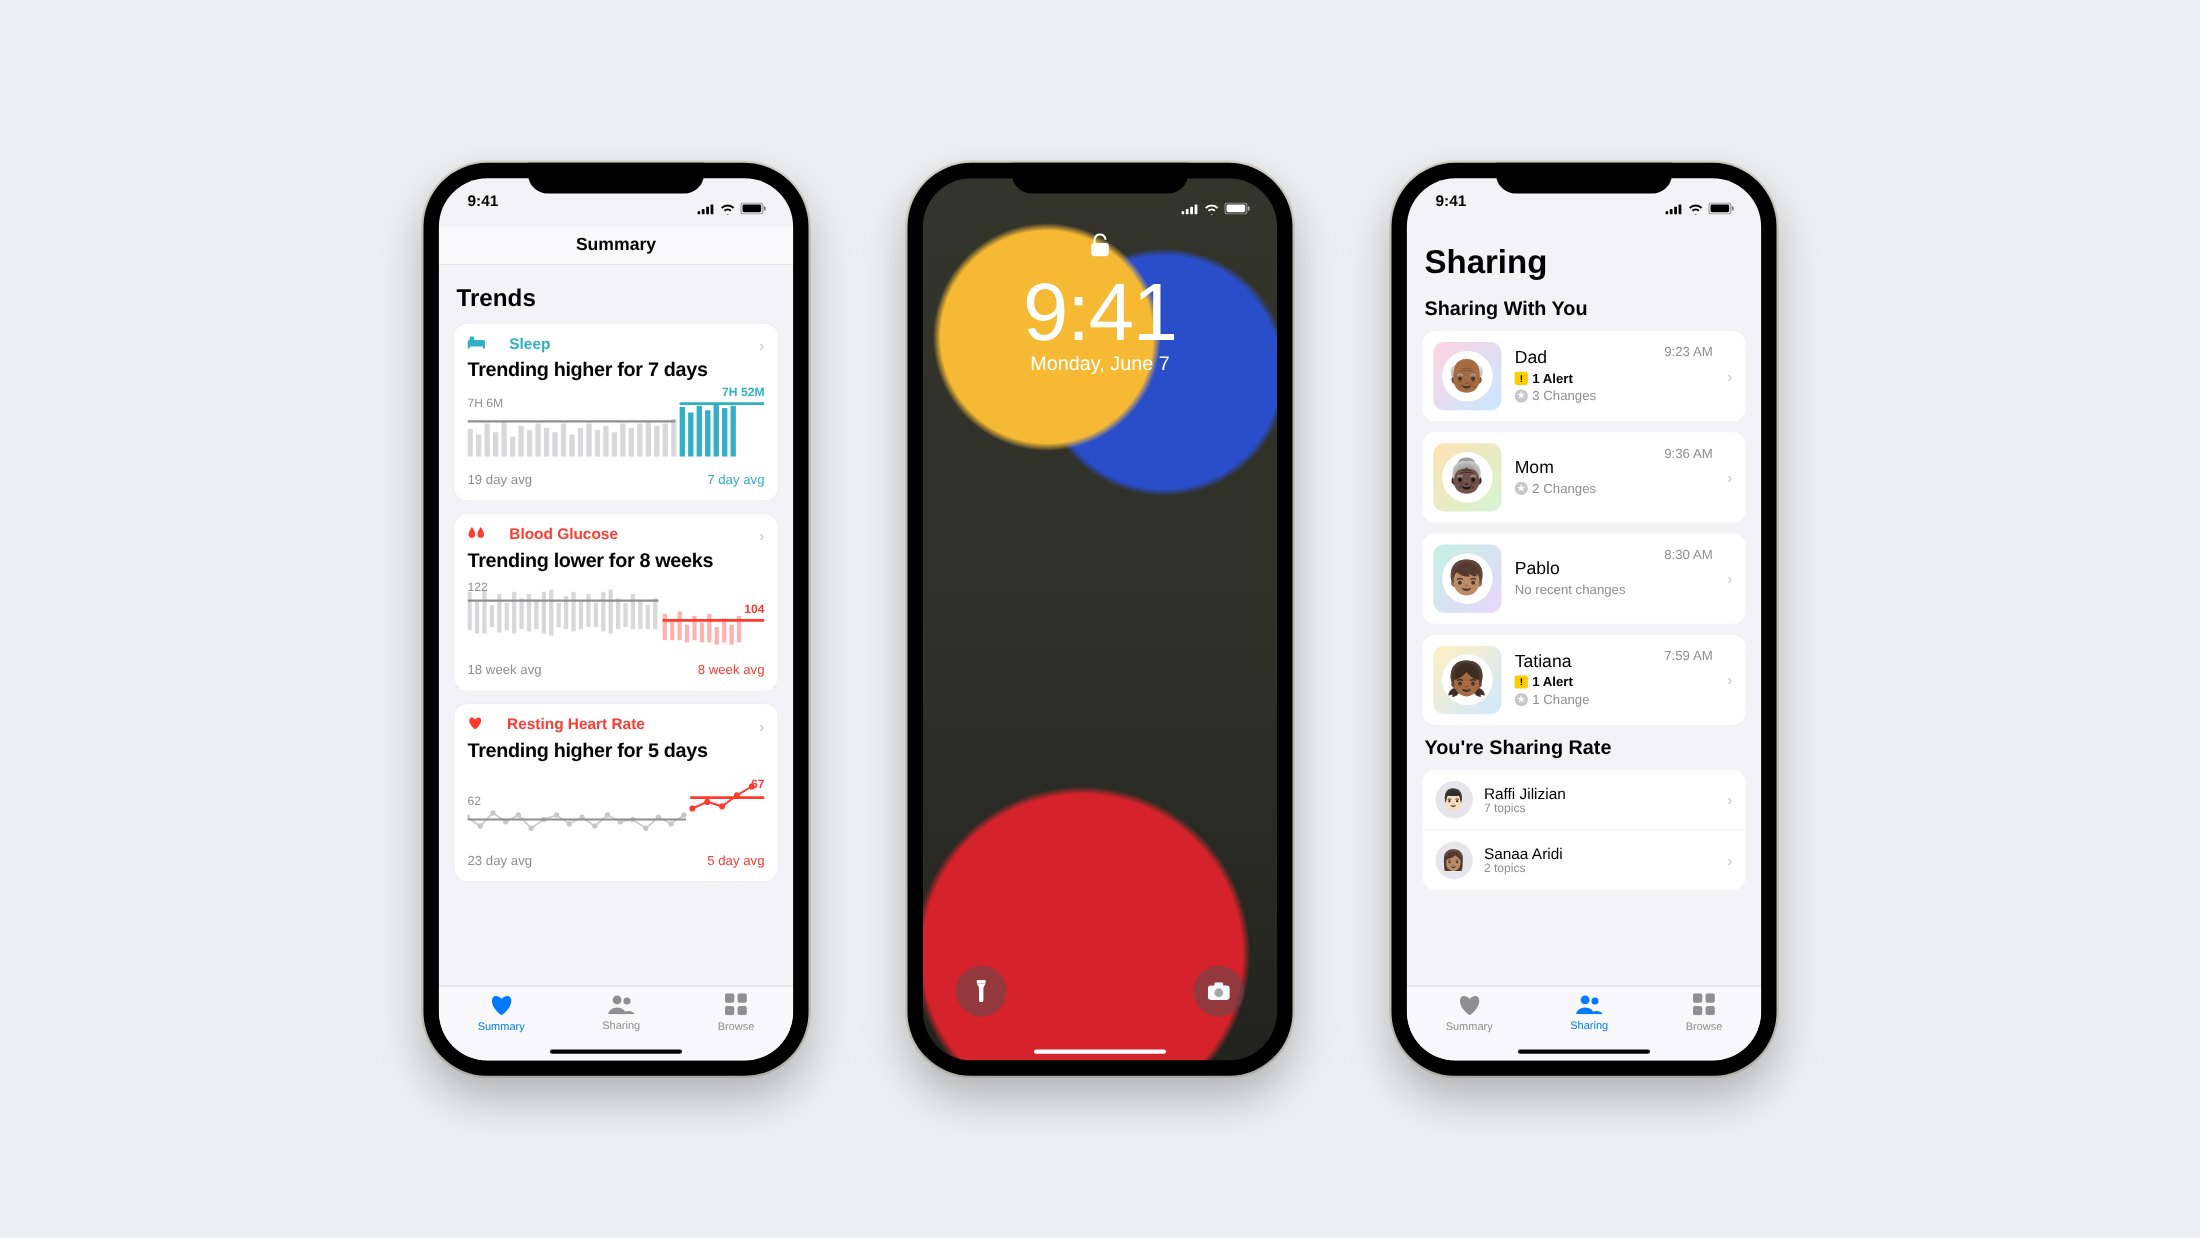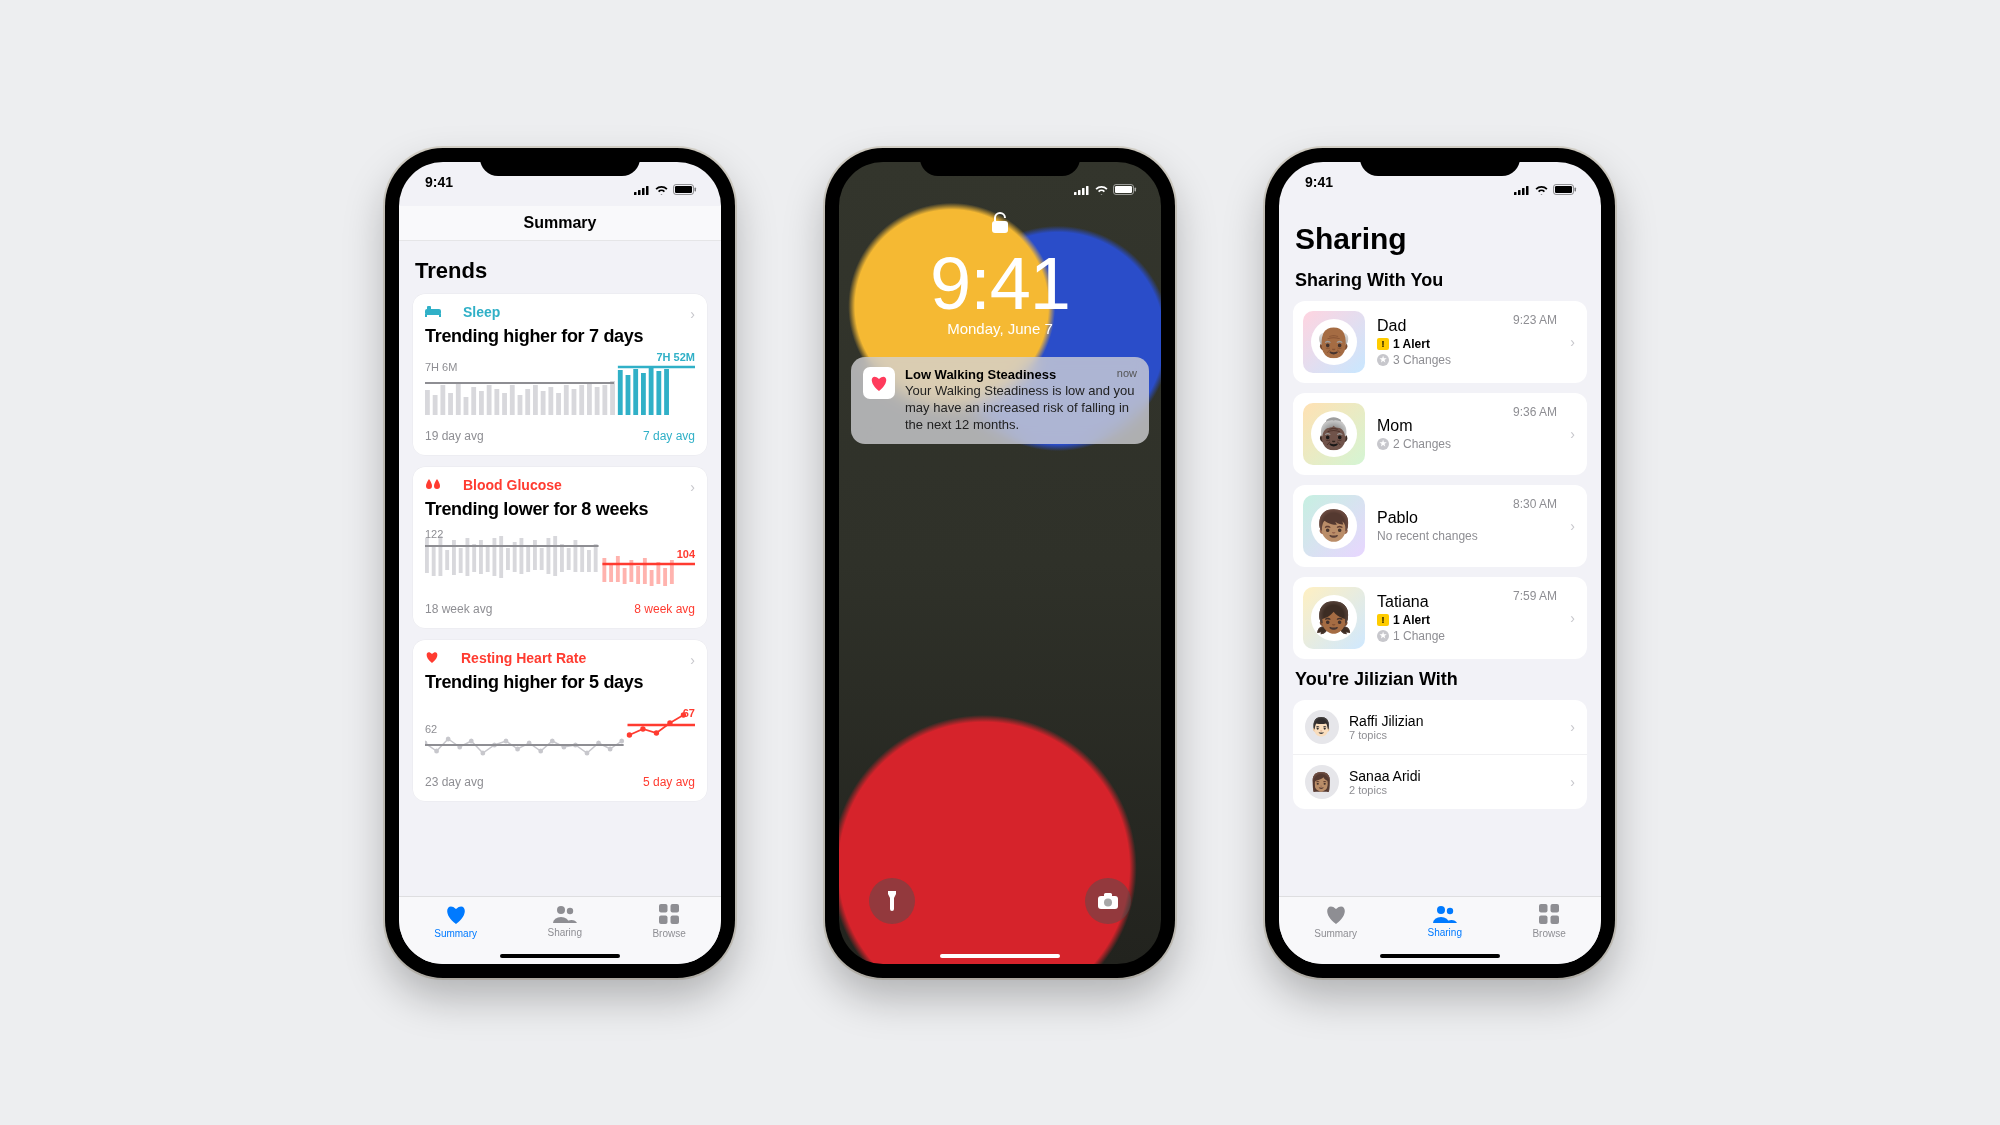--- a/index.html
+++ b/index.html
@@ -101,21 +101,21 @@
 
   
   .lockscreen {
     background: radial-gradient(circle at 35% 18%, #f5b933 0%, #f5b933 14%, transparent 15%),
                 radial-gradient(circle at 68% 22%, #2a4dc9 0%, #2a4dc9 16%, transparent 17%),
                 radial-gradient(circle at 45% 88%, #d6232b 0%, #d6232b 20%, transparent 21%),
                 linear-gradient(180deg, #33352c 0%, #2f3129 50%, #22231e 100%);
   }
   .lock-icon { text-align: center; margin-top: 50px; color: #fff; font-size: 18px; }
   .lock-time { text-align: center; color: #fff; font-size: 74px; font-weight: 200; margin-top: 2px; letter-spacing: -1px; }
-  .lock-date { text-align: center; color: #fff; font-size: 15px; font-weight: 400; margin-top: -6px; }
+  .lock-date { text-align: center; color: #fff; font-size: 18px; font-weight: 400; margin-top: -6px; }
   .notif {
     background: rgba(210,210,214,0.78);
     backdrop-filter: blur(8px);
     margin: 20px 12px 0 12px;
     border-radius: 14px;
     padding: 10px 12px;
     display: flex; gap: 10px;
     position: relative;
   }
   .notif-icon { width: 32px; height: 32px; background: #fff; border-radius: 7px; display: flex; align-items: center; justify-content: center; font-size: 16px; flex-shrink: 0; }
@@ -421,32 +421,20 @@
       </span>
     </div>
     <div class="lock-icon">
       <svg width="18" height="22" viewBox="0 0 18 22" fill="#fff">
           <rect x="1" y="9" width="16" height="12" rx="3"></rect>
           <path d="M4 9 V6 a5 5 0 0 1 10 0" fill="none" stroke="#fff" stroke-width="2"></path>
         </svg>
     </div>
     <div class="lock-time">9:41</div>
     <div class="lock-date">Monday, June 7</div>
-    <div class="notif">
-      <div class="notif-icon">
-        <svg width="18" height="16" viewBox="0 0 18 16">
-            <path d="M9 16 C-3 7 2 -3 9 4 C16 -3 21 7 9 16z" fill="#ff3b5c"></path>
-          </svg>
-      </div>
-      <div class="notif-body">
-        <div class="notif-title">Low Walking Steadiness</div>
-        <div>Your Walking Steadiness is low and you may have an increased risk of falling in the next 12 months.</div>
-      </div>
-      <div class="notif-time">now</div>
-    </div>
     <div class="ls-btns">
       <div class="ls-btn">
         <svg width="16" height="20" viewBox="0 0 16 20" fill="#fff">
             <rect x="4" y="0" width="8" height="3" rx="0"></rect>
             <path d="M4 3 h8 l-2 4 v11 a2 2 0 0 1-4 0 v-11z"></path>
           </svg>
       </div>
       <div class="ls-btn">
         <svg width="20" height="16" viewBox="0 0 20 16" fill="#fff">
             <rect x="0" y="3" width="20" height="13" rx="3"></rect>
@@ -533,21 +521,21 @@
                 <span class="alert-dot">!</span>
                 <b style="color:#000">1 Alert</b>
               </div>
               <div class="sh-meta"><span class="change-dot">★</span>1 Change</div>
     </div>
     <div class="sh-time">7:59 AM</div>
     <div class="sh-chev">›</div>
           </div>
         </div>
 
-      <div class="sh-section">You're Jilizian With</div>
+      <div class="sh-section">You're Sharing Rate</div>
       <div class="sh-list" id="outgoing-container">
           <div class="sh-row">
     <div class="av-sm">👨🏻</div>
     <div>
       <div class="sh-sm-name">Raffi Jilizian</div>
       <div class="sh-sm-sub">7 topics</div>
     </div>
     <div class="sh-chev" style="top:50%">›</div>
           </div>
           <div class="sh-row">

